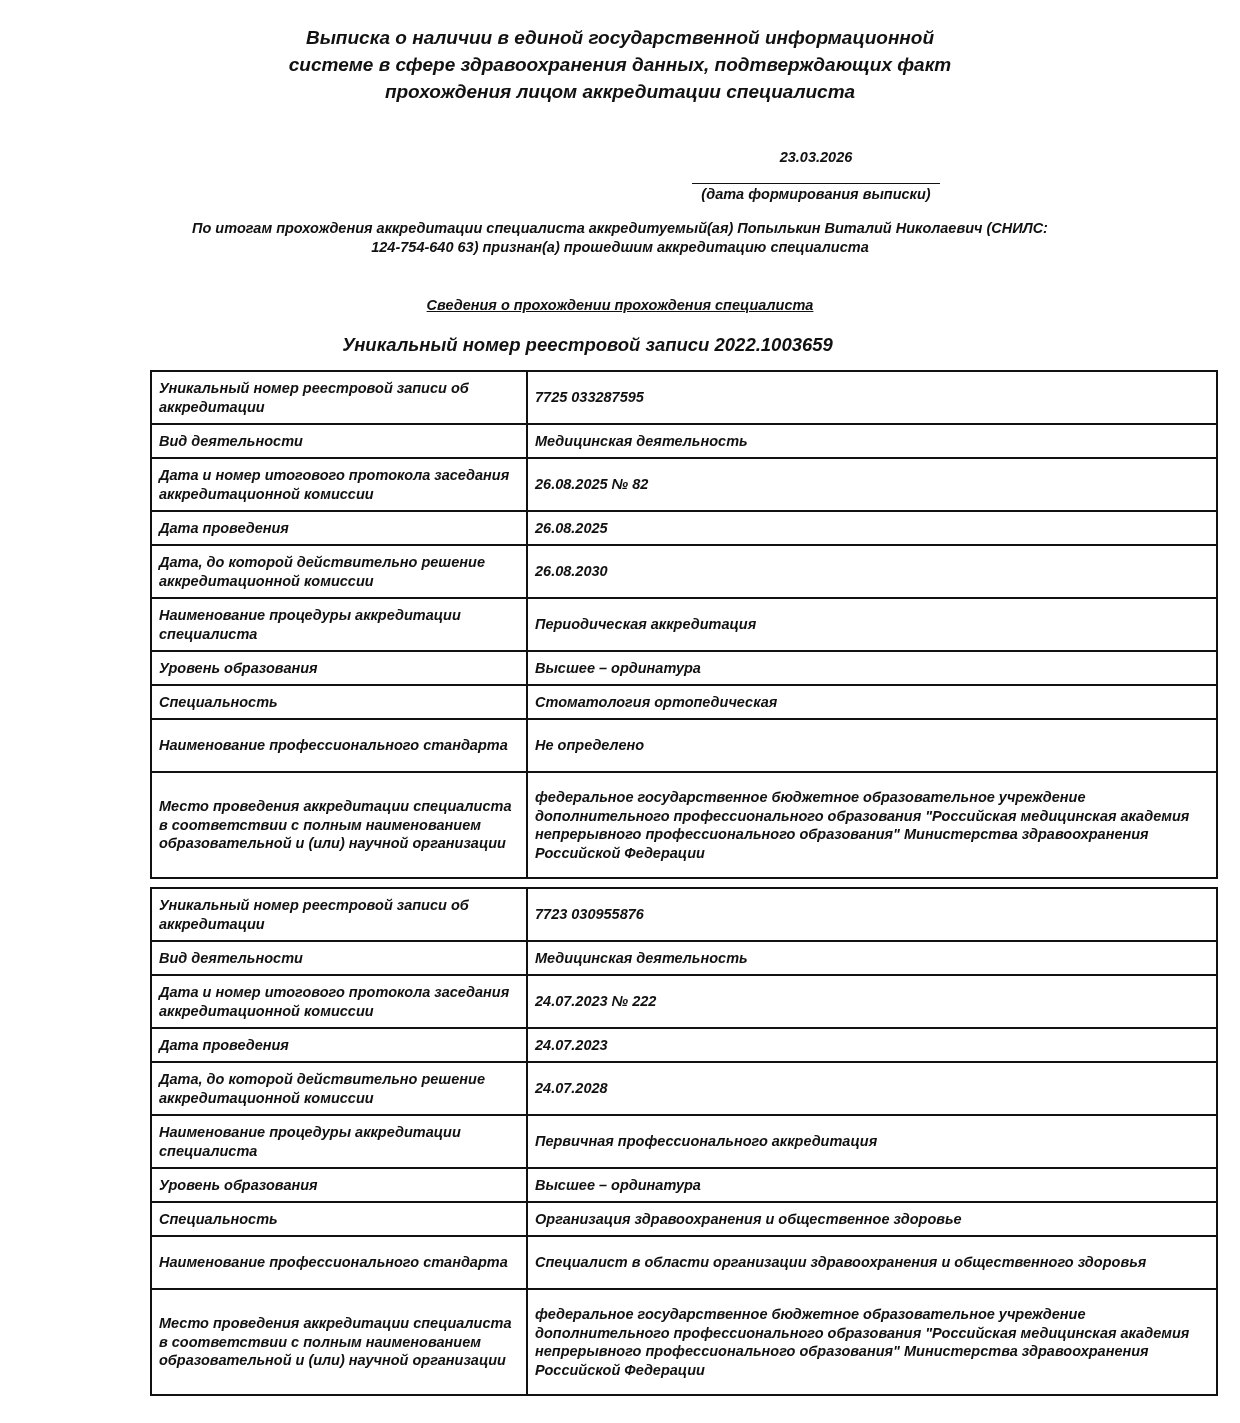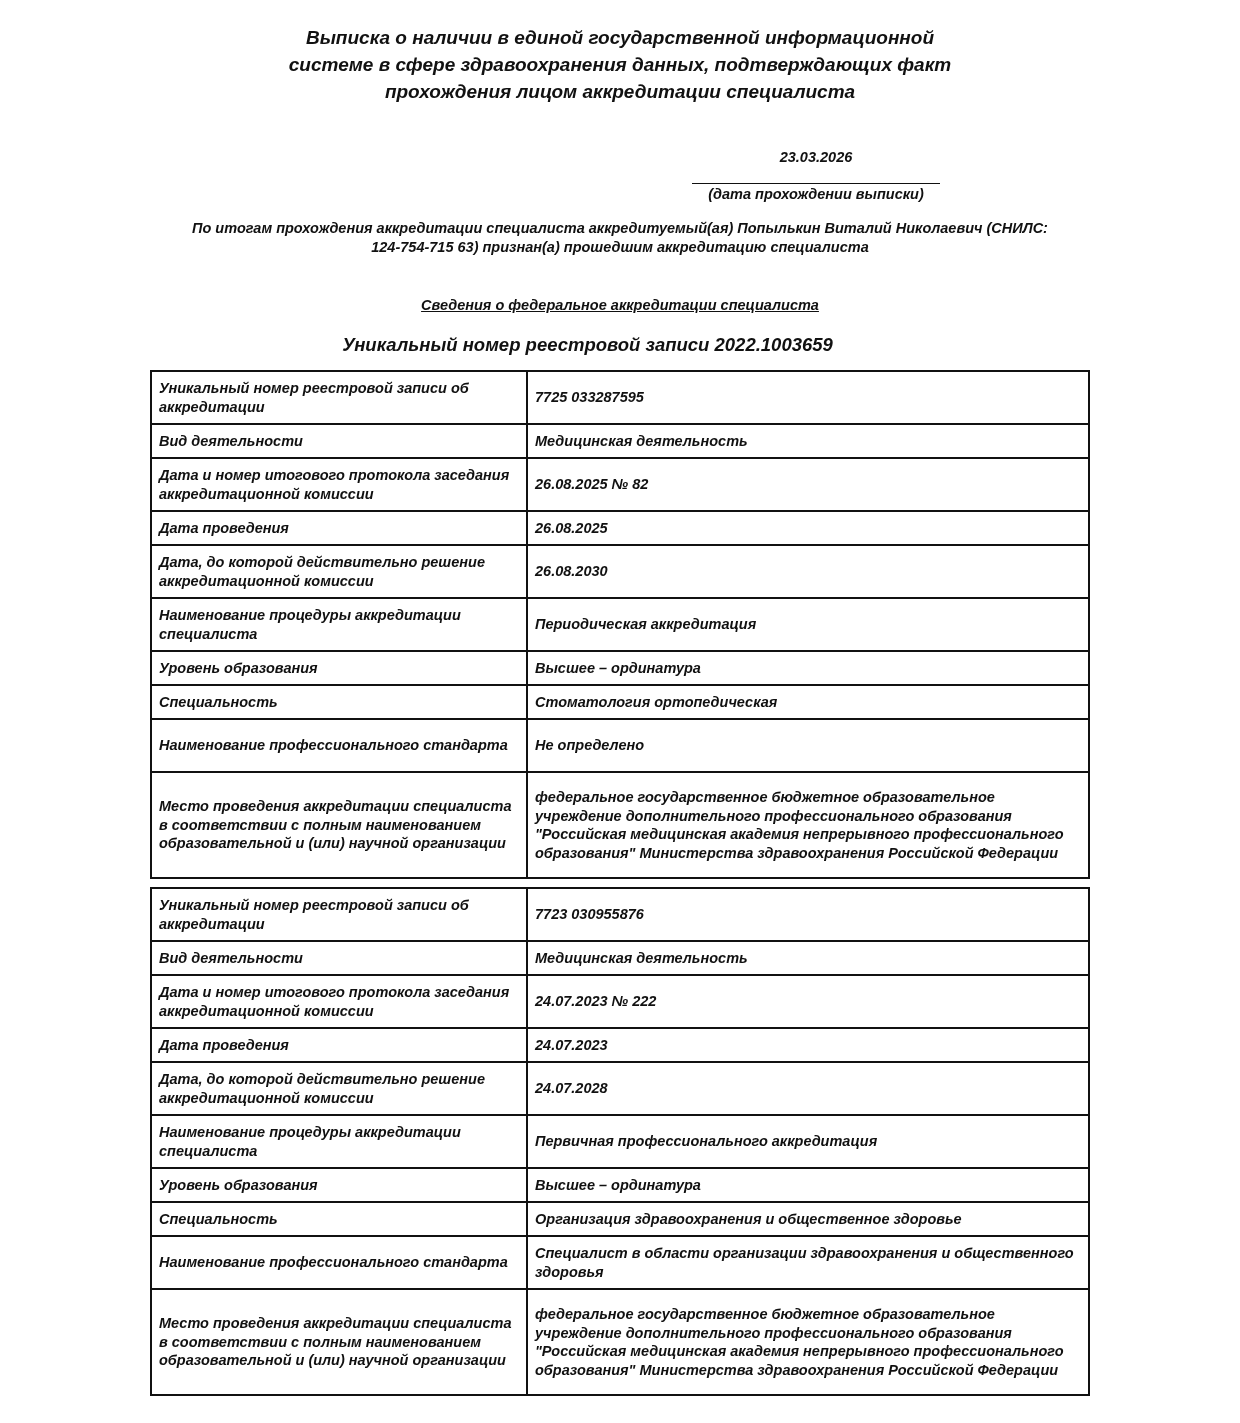--- a/index.html
+++ b/index.html
@@ -27,21 +27,21 @@
   .section-heading {
     position: absolute; left: 0; width: 1240px; top: 296px;
     text-align: center; font-size: 14.5px; line-height: 19px;
   }
   .section-heading span { text-decoration: underline; }
   .registry-number {
     position: absolute; left: 0; width: 1175px; top: 333px;
     text-align: center; font-size: 18.5px; line-height: 24px;
   }
   table.rec {
-    position: absolute; left: 150px; width: 940px;
+    position: absolute; left: 150px; width: 1068px;
     border-collapse: collapse; table-layout: fixed;
   }
   table.rec td {
     border: 2px solid #111; padding: 4px 7px;
     font-size: 14.5px; line-height: 18.5px; vertical-align: middle;
   }
   table.rec td.lbl { width: 360px; }
   #tbl1 { top: 370px; }
   #tbl2 { top: 887px; }
   .h52 td { height: 43px; }
@@ -52,30 +52,30 @@
 <body>
 
 <div class="title">
   <div>Выписка о наличии в единой государственной информационной</div>
   <div>системе в сфере здравоохранения данных, подтверждающих факт</div>
   <div>прохождения лицом аккредитации специалиста</div>
 </div>
 
 <div class="date-block">
   <div class="date-value">23.03.2026</div>
-  <div class="date-caption">(дата прохождении выписки)</div>
+  <div class="date-caption">(дата формирования выписки)</div>
 </div>
 
 <div class="summary">
   <div>По итогам прохождения аккредитации специалиста аккредитуемый(ая) Попылькин Виталий Николаевич (СНИЛС:</div>
-  <div>124-754-715 63) признан(а) прошедшим аккредитацию специалиста</div>
+  <div>124-754-640 63) признан(а) прошедшим аккредитацию специалиста</div>
 </div>
 
 <div class="section-heading">
-  <span>Сведения о федеральное аккредитации специалиста</span>
+  <span>Сведения о прохождении прохождения специалиста</span>
 </div>
 
 <div class="registry-number">Уникальный номер реестровой записи 2022.1003659</div>
 
 <table class="rec" id="tbl1">
   <tbody>
       <tr class="h52">
     <td class="lbl">Уникальный номер реестровой записи об аккредитации</td>
     <td>7725 033287595</td>
   </tr>

